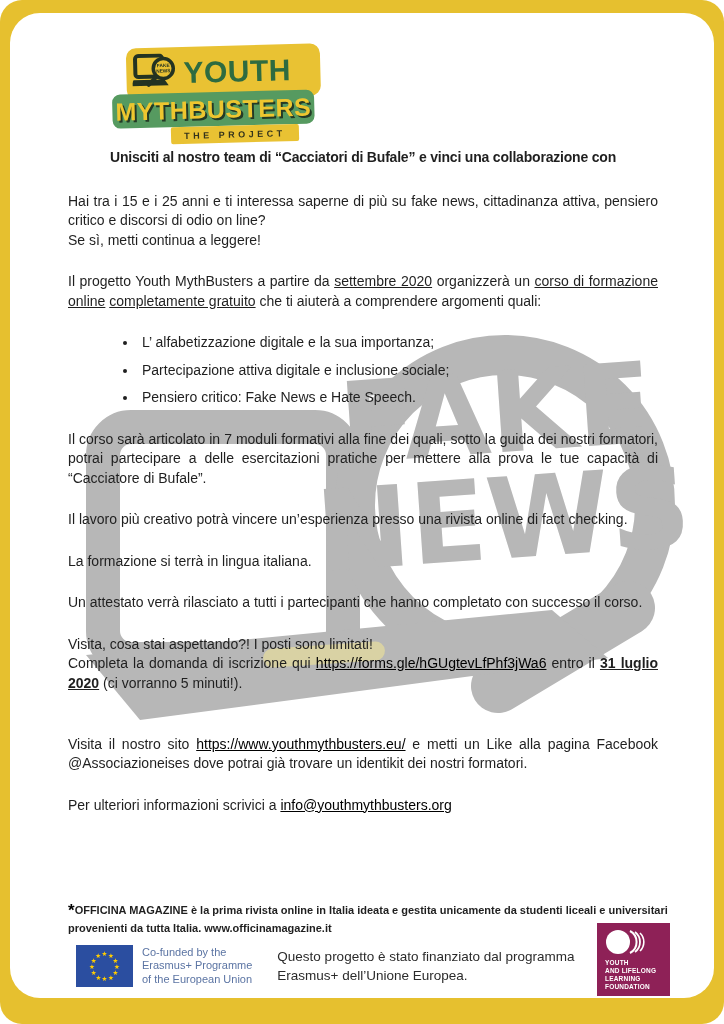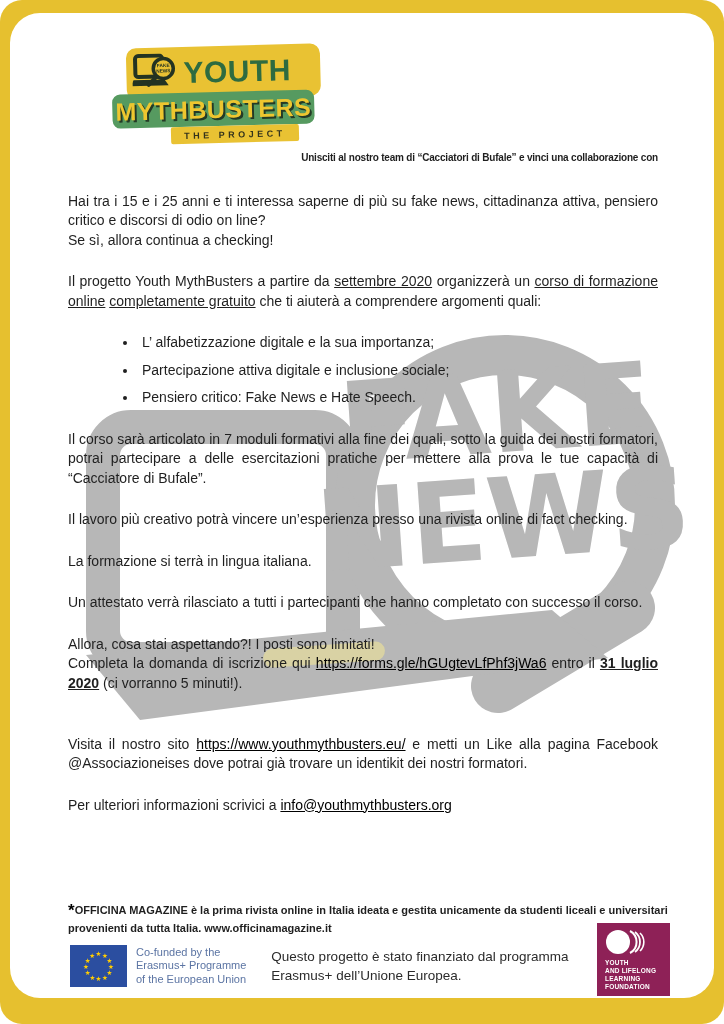--- a/index.html
+++ b/index.html
@@ -29,35 +29,35 @@
   .logo-top .word{font-weight:bold;font-size:30px;color:#2e6b40;margin-left:5px;letter-spacing:0.5px;}
   .logo-mid{position:absolute;top:46px;left:0;width:202px;height:34px;background:#569a60;border-radius:8px;display:flex;align-items:center;justify-content:center;}
   .logo-mid .word{font-weight:bold;font-size:25px;color:#eec62f;text-shadow:2px 2px 0 #243a26;letter-spacing:0.5px;}
   .logo-bot{position:absolute;top:80px;left:58px;width:128px;height:17px;background:#e9c233;border-radius:2px;display:flex;align-items:center;justify-content:center;}
   .logo-bot .word{font-weight:bold;font-size:9px;letter-spacing:3.5px;color:#33331c;}
   
   .content{
     position:absolute;left:58px;top:135px;width:590px;z-index:2;
     font-size:14px;line-height:19.5px;color:#1f1f1f;
   }
-  .doc-title{font-weight:bold;font-size:10px;letter-spacing:-0.2px;text-align:right;white-space:nowrap;}
+  .doc-title{font-weight:bold;font-size:14px;letter-spacing:-0.2px;text-align:center;white-space:nowrap;}
   .doc-title-wrap{margin-bottom:24px;}
   .para{text-align:justify;margin:0 0 22px 0;}
   .para:last-child{margin-bottom:0;}
   .para .u{text-decoration:underline;margin-top:24px;}
   .para .b{font-weight:bold;}
   .para .link{color:#000000;text-decoration:underline;cursor:pointer;}
   ul.topics{margin:0 0 22px 0;padding-left:62px;}
   ul.topics li{margin:8px;padding-left:4px;}
   
   .footnote{position:absolute;left:58px;right:46px;top:888px;z-index:2;line-height:16px;}
   .footnote .star{font-size:17px;font-weight:bold;vertical-align:-2px;}
   .footnote .txt{font-size:11px;font-weight:bold;color:#1f1f1f;}
   
-  .footer-row{position:absolute;left:60px;top:932px;display:flex;align-items:center;z-index:2;}
+  .footer-row{position:absolute;left:66px;top:932px;display:flex;align-items:center;z-index:2;}
   .eu-flag{width:57px;height:42px;flex:0 0 auto;}
   .cofunded{margin-left:9px;font-size:11px;line-height:13.5px;color:#5b74a3;}
   .funding{margin-left:25px;font-size:13.5px;line-height:19px;color:#2b2b2b;}
   .yllf{position:absolute;right:44px;top:910px;width:73px;height:73px;background:#8e2157;z-index:2;box-sizing:border-box;padding:4px 0 0 8px;}
   .yllf-blob{position:absolute;left:6px;top:4px;width:58px;height:32px;}
   .yllf-text{position:absolute;left:8px;top:36px;color:#ffffff;font-size:6.5px;line-height:8px;font-weight:bold;letter-spacing:0.2px;}
 </style>
 </head>
 <body>
 
@@ -96,34 +96,34 @@
       <div class="logo-bot">
         <span class="word">THE PROJECT</span>
       </div>
     </div>
 
     <div class="content">
       <div class="doc-title-wrap">
         <div class="doc-title">Unisciti al nostro team di “Cacciatori di Bufale” e vinci una collaborazione con</div>
       </div>
 
-      <p class="para"><span>Hai tra i 15 e i 25 anni e ti interessa saperne di più su fake news, cittadinanza attiva, pensiero critico e discorsi di odio on line?</span><br><span>Se sì, allora continua a checking!</span></p>
+      <p class="para"><span>Hai tra i 15 e i 25 anni e ti interessa saperne di più su fake news, cittadinanza attiva, pensiero critico e discorsi di odio on line?</span><br><span>Se sì, metti continua a leggere!</span></p>
       <p class="para"><span>Il progetto Youth MythBusters a partire da </span><span class="u">settembre 2020</span><span> organizzerà un </span><span class="u">corso di formazione online</span><span> </span><span class="u">completamente gratuito</span><span> che ti aiuterà a comprendere argomenti quali:</span></p>
 
       <ul class="topics">
           <li>L’ alfabetizzazione digitale e la sua importanza;</li>
           <li>Partecipazione attiva digitale e inclusione sociale;</li>
           <li>Pensiero critico: Fake News e Hate Speech.</li>
         </ul>
 
       <p class="para"><span>Il corso sarà articolato in 7 moduli formativi alla fine dei quali, sotto la guida dei nostri formatori, potrai partecipare a delle esercitazioni pratiche per mettere alla prova le tue capacità di “Cacciatore di Bufale”.</span></p>
       <p class="para"><span>Il lavoro più creativo potrà vincere un’esperienza presso una rivista online di fact checking.</span></p>
       <p class="para"><span>La formazione si terrà in lingua italiana.</span></p>
       <p class="para"><span>Un attestato verrà rilasciato a tutti i partecipanti che hanno completato con successo il corso.</span></p>
-      <p class="para"><span>Allora, cosa stai aspettando?! I posti sono limitati!</span><br><span>Completa la domanda di iscrizione qui </span><span class="link">https://forms.gle/hGUgtevLfPhf3jWa6</span><span> entro il </span><span class="u b">31 luglio 2020</span><span> (ci vorranno 5 minuti!).</span></p>
+      <p class="para"><span>Visita, cosa stai aspettando?! I posti sono limitati!</span><br><span>Completa la domanda di iscrizione qui </span><span class="link">https://forms.gle/hGUgtevLfPhf3jWa6</span><span> entro il </span><span class="u b">31 luglio 2020</span><span> (ci vorranno 5 minuti!).</span></p>
       <p class="para"><br><span>Visita il nostro sito </span><span class="link">https://www.youthmythbusters.eu/</span><span> e metti un Like alla pagina Facebook @Associazioneises dove potrai già trovare un identikit dei nostri formatori.</span></p>
       <p class="para"><span>Per ulteriori informazioni scrivici a </span><span class="link">info@youthmythbusters.org</span></p>
     </div>
 
     <div class="footnote">
       <span class="star">*</span><span class="txt">OFFICINA MAGAZINE è la prima rivista online in Italia ideata e gestita unicamente da studenti liceali e universitari provenienti da tutta Italia.  www.officinamagazine.it</span>
     </div>
 
     <div class="footer-row">
       <svg class="eu-flag" viewBox="0 0 57 42" aria-hidden="true">

